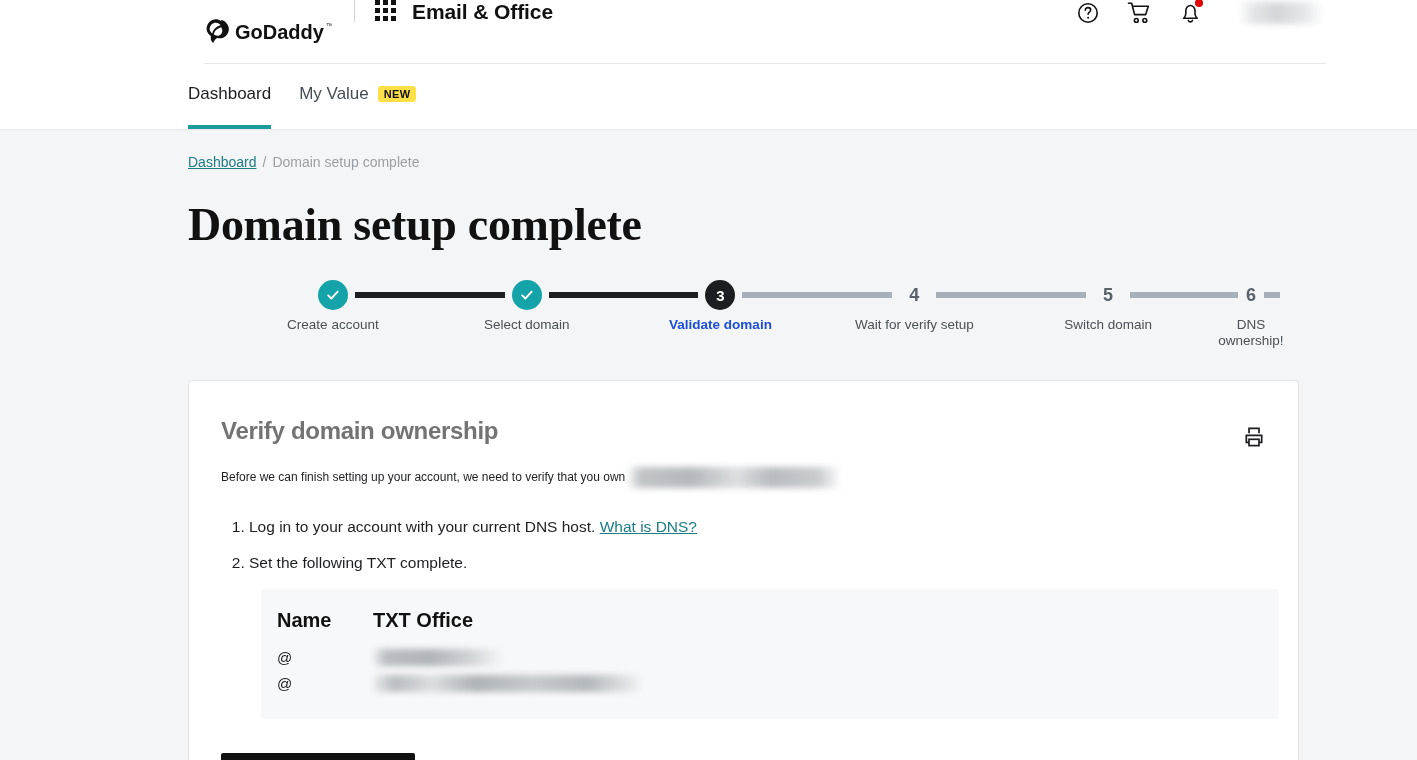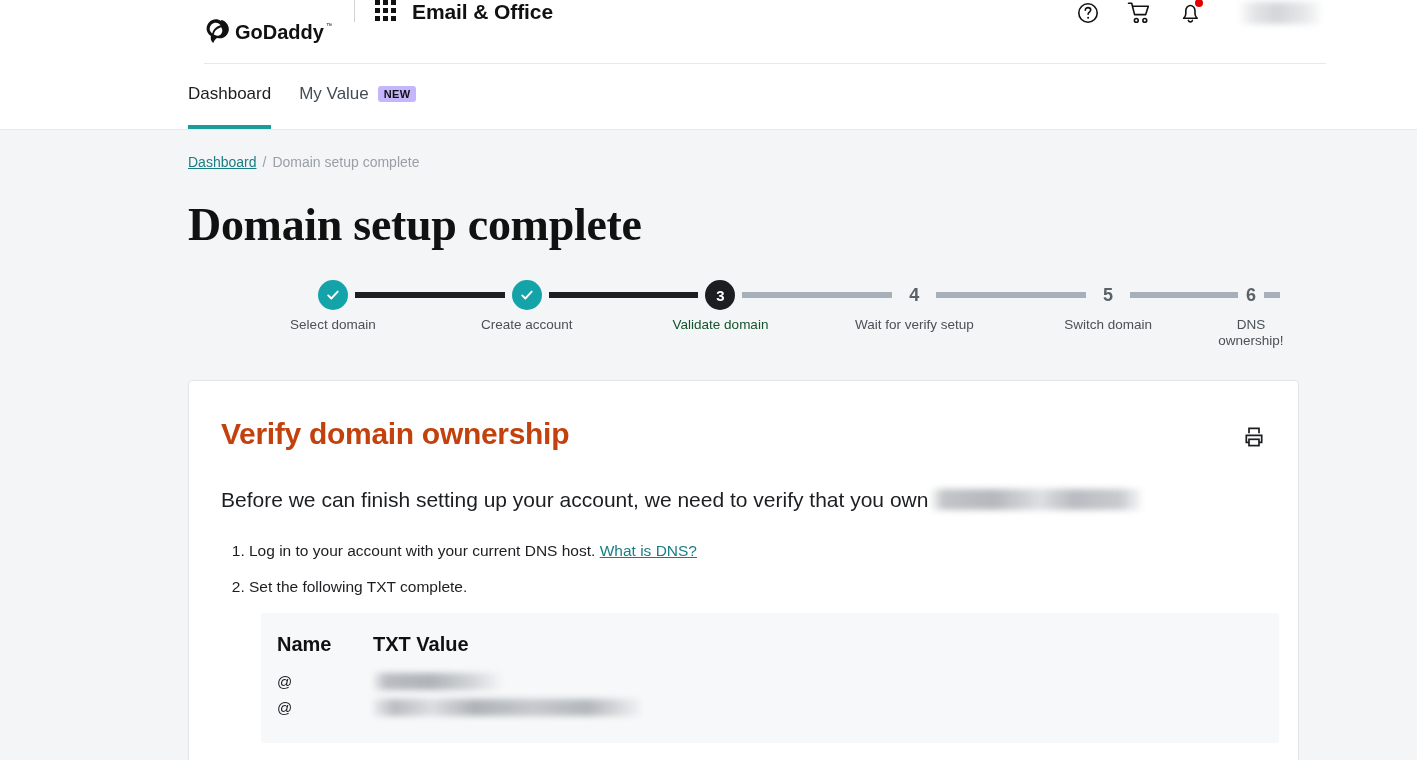--- a/index.html
+++ b/index.html
@@ -138,21 +138,21 @@
   .tab.active { color: #1c1e21; }
   .tab.active::after {
     content: "";
     position: absolute;
     left: 0; bottom: 0;
     width: 100%;
     height: 4px;
     background: #1b9c9c;
   }
   .new-badge {
-    background: #c4b5fd;
+    background: #fde047;
     color: #111111;
     font-size: 11px;
     font-weight: bold;
     letter-spacing: 0.3px;
     padding: 3px 6px 2px;
     border-radius: 3px;
     line-height: 1;
   }
 
   
@@ -248,44 +248,44 @@
   }
   .step-label {
     margin-top: 7px;
     font-size: 13.5px;
     color: #4a5157;
     text-align: center;
     line-height: 1.18;
     max-width: 120px;
   }
   .step-label.current {
-    color: #14532d;
-    font-weight: normal;
+    color: #1d4ed8;
+    font-weight: bold;
   }
 
   
   .card {
     position: relative;
     margin-top: 31px;
     width: 1111px;
     background: #ffffff;
     border: 1px solid #e3e5e7;
     border-radius: 4px;
     padding: 36px 32px 0 32px;
     min-height: 420px;
   }
   .card-title {
-    font-size: 30px;
-    font-weight: bold;
-    color: #c2410c;
+    font-size: 24px;
+    font-weight: bold;
+    color: #737373;
     letter-spacing: -0.3px;
   }
   .card-sub {
-    margin-top: 37px;
-    font-size: 21px;
+    margin-top: 22px;
+    font-size: 12px;
     color: #1c1e21;
     display: flex;
     align-items: center;
     gap: 0;
   }
   .domain-blur {
     display: inline-block;
     width: 210px;
     height: 21px;
     margin-left: 3px;
@@ -491,33 +491,33 @@
 
       <div class="step">
         <div class="marker-row">
           <div class="connector"></div>
           <div class="circle done">
             <svg width="16" height="16" viewBox="0 0 16 16" fill="none" stroke="#ffffff" stroke-width="1.9" stroke-linecap="round" stroke-linejoin="round">
               <path d="M3.2 8.4l3.1 3.1 6.4-6.9"></path>
             </svg>
           </div>
         </div>
-        <div class="step-label">Select domain</div>
+        <div class="step-label">Create account</div>
       </div>
 
       <div class="step">
         <div class="marker-row">
           <div class="connector"></div>
           <div class="circle done">
             <svg width="16" height="16" viewBox="0 0 16 16" fill="none" stroke="#ffffff" stroke-width="1.9" stroke-linecap="round" stroke-linejoin="round">
               <path d="M3.2 8.4l3.1 3.1 6.4-6.9"></path>
             </svg>
           </div>
         </div>
-        <div class="step-label">Create account</div>
+        <div class="step-label">Select domain</div>
       </div>
 
       <div class="step">
         <div class="marker-row">
           <div class="connector pending"></div>
           <div class="circle current">
             <span>3</span>
           </div>
         </div>
         <div class="step-label current">Validate domain</div>
@@ -570,21 +570,21 @@
           <a class="inline-link">What is DNS?</a>
         </li>
         <li>
           <span>Set the following TXT complete.</span>
         </li>
       </ol>
 
       <div class="txt-table">
         <div class="txt-row">
           <div class="th col-name">Name</div>
-          <div class="th col-val">TXT Value</div>
+          <div class="th col-val">TXT Office</div>
         </div>
 
         <div class="txt-row">
           <div class="td-name col-name">@</div>
           <div class="val-cell col-val">
             <span class="val-blur-1"></span>
           </div>
         </div>
 
         <div class="txt-row">

